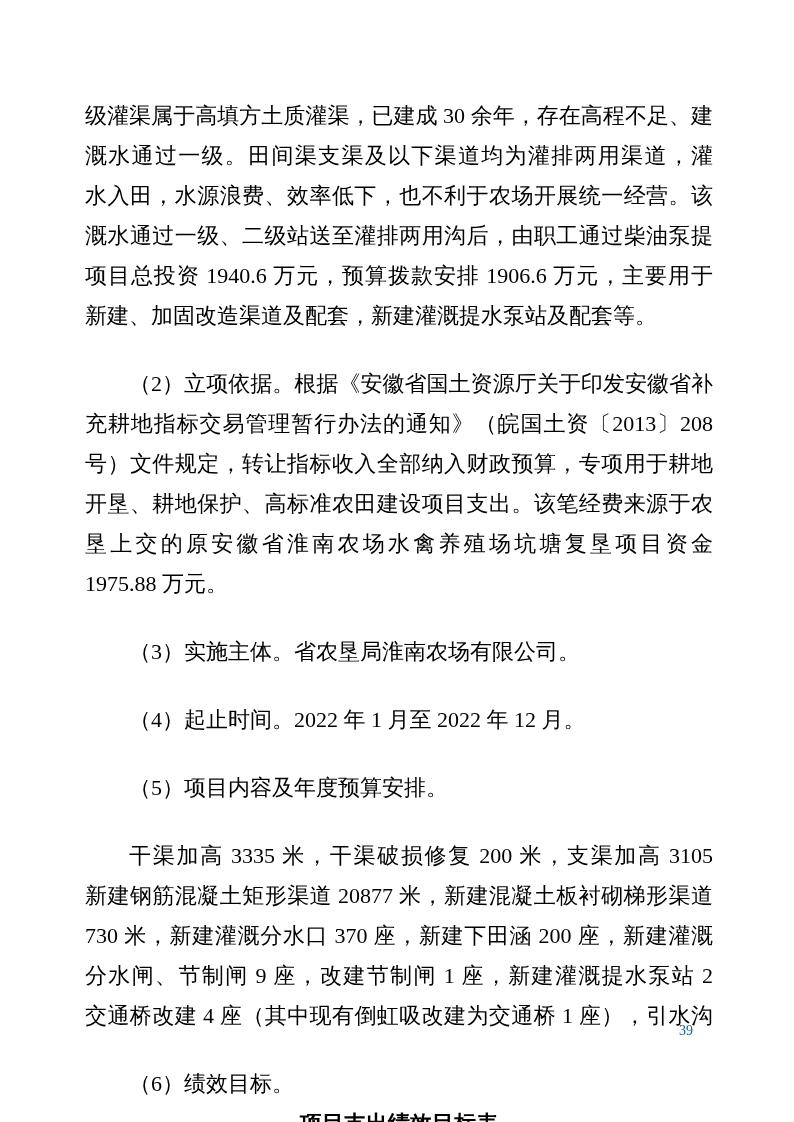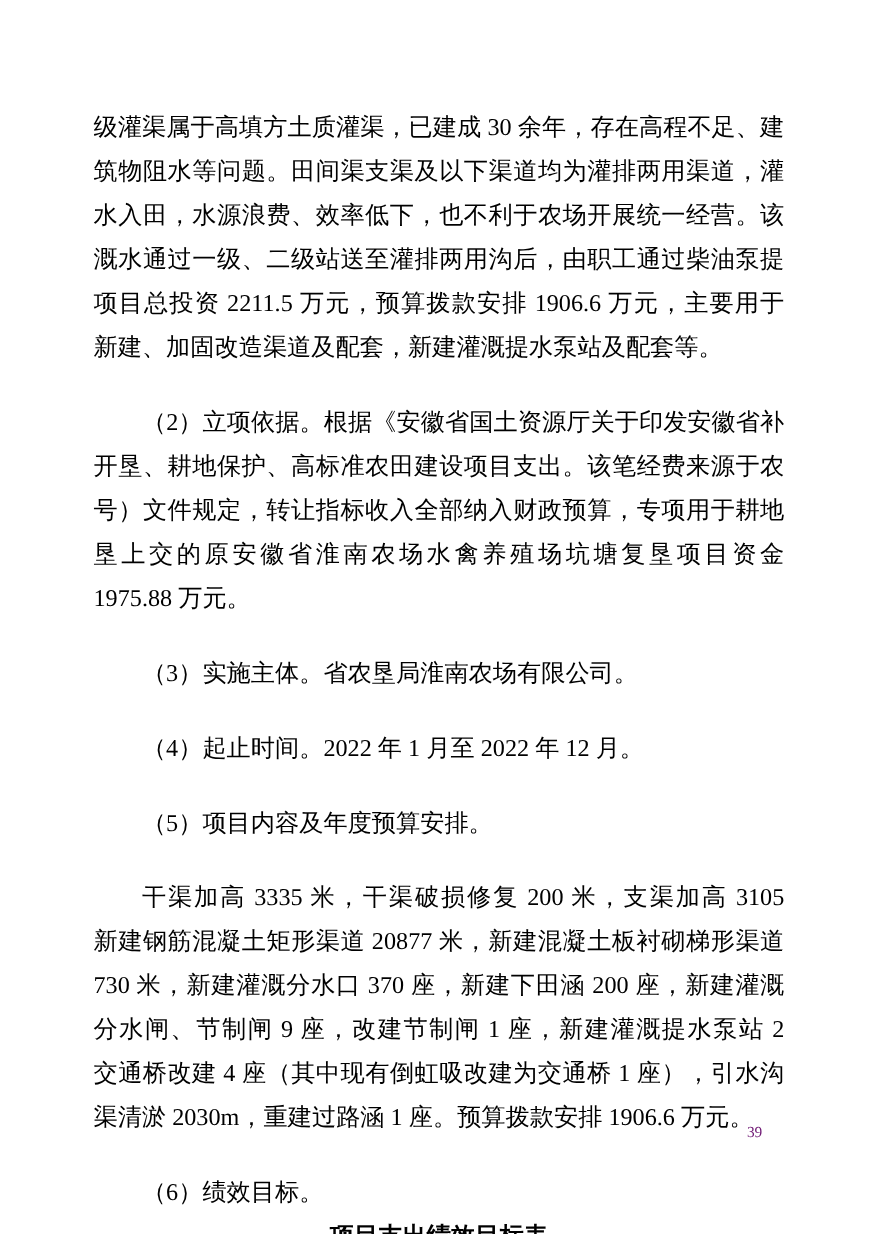--- a/index.html
+++ b/index.html
@@ -54,45 +54,45 @@
     font-family: "Liberation Sans", "DejaVu Sans", sans-serif;
     color: #000000;
   }
   .page-number {
     position: absolute;
     left: 679px;
     top: 1022px;
     font-size: 14px;
     line-height: 18px;
     font-family: "Liberation Serif", "DejaVu Serif", serif;
-    color: #701a75;
+    color: #0369a1;
   }
 </style>
 </head>
 <body>
 
 <div class="page">
   <div class="content">
     <div class="line j">级灌渠属于高填方土质灌渠，已建成 30 余年，存在高程不足、建</div>
-    <div class="line j">筑物阻水等问题。田间渠支渠及以下渠道均为灌排两用渠道，灌</div>
+    <div class="line j">溉水通过一级。田间渠支渠及以下渠道均为灌排两用渠道，灌</div>
     <div class="line j">水入田，水源浪费、效率低下，也不利于农场开展统一经营。该</div>
     <div class="line j">溉水通过一级、二级站送至灌排两用沟后，由职工通过柴油泵提</div>
-    <div class="line j">项目总投资 2211.5 万元，预算拨款安排 1906.6 万元，主要用于</div>
+    <div class="line j">项目总投资 1940.6 万元，预算拨款安排 1906.6 万元，主要用于</div>
     <div class="line l">新建、加固改造渠道及配套，新建灌溉提水泵站及配套等。</div>
     <div class="line j ind">（2）立项依据。根据《安徽省国土资源厅关于印发安徽省补</div>
+    <div class="line j">充耕地指标交易管理暂行办法的通知》（皖国土资〔2013〕208</div>
+    <div class="line j">号）文件规定，转让指标收入全部纳入财政预算，专项用于耕地</div>
     <div class="line j">开垦、耕地保护、高标准农田建设项目支出。该笔经费来源于农</div>
-    <div class="line j">号）文件规定，转让指标收入全部纳入财政预算，专项用于耕地</div>
     <div class="line j">垦上交的原安徽省淮南农场水禽养殖场坑塘复垦项目资金</div>
     <div class="line l">1975.88 万元。</div>
     <div class="line l ind">（3）实施主体。省农垦局淮南农场有限公司。</div>
     <div class="line l ind">（4）起止时间。2022 年 1 月至 2022 年 12 月。</div>
     <div class="line l ind">（5）项目内容及年度预算安排。</div>
     <div class="line j ind">干渠加高 3335 米，干渠破损修复 200 米，支渠加高 3105 米，</div>
     <div class="line j">新建钢筋混凝土矩形渠道 20877 米，新建混凝土板衬砌梯形渠道</div>
     <div class="line j">730 米，新建灌溉分水口 370 座，新建下田涵 200 座，新建灌溉</div>
     <div class="line j">分水闸、节制闸 9 座，改建节制闸 1 座，新建灌溉提水泵站 2 座，</div>
     <div class="line j">交通桥改建 4 座（其中现有倒虹吸改建为交通桥 1 座），引水沟</div>
-    <div class="line l">渠清淤 2030m，重建过路涵 1 座。预算拨款安排 1906.6 万元。</div>
     <div class="line l ind">（6）绩效目标。</div>
     <div class="table-title">项目支出绩效目标表</div>
   </div>
   <div class="page-number">39</div>
 </div>
 
 </body></html>

